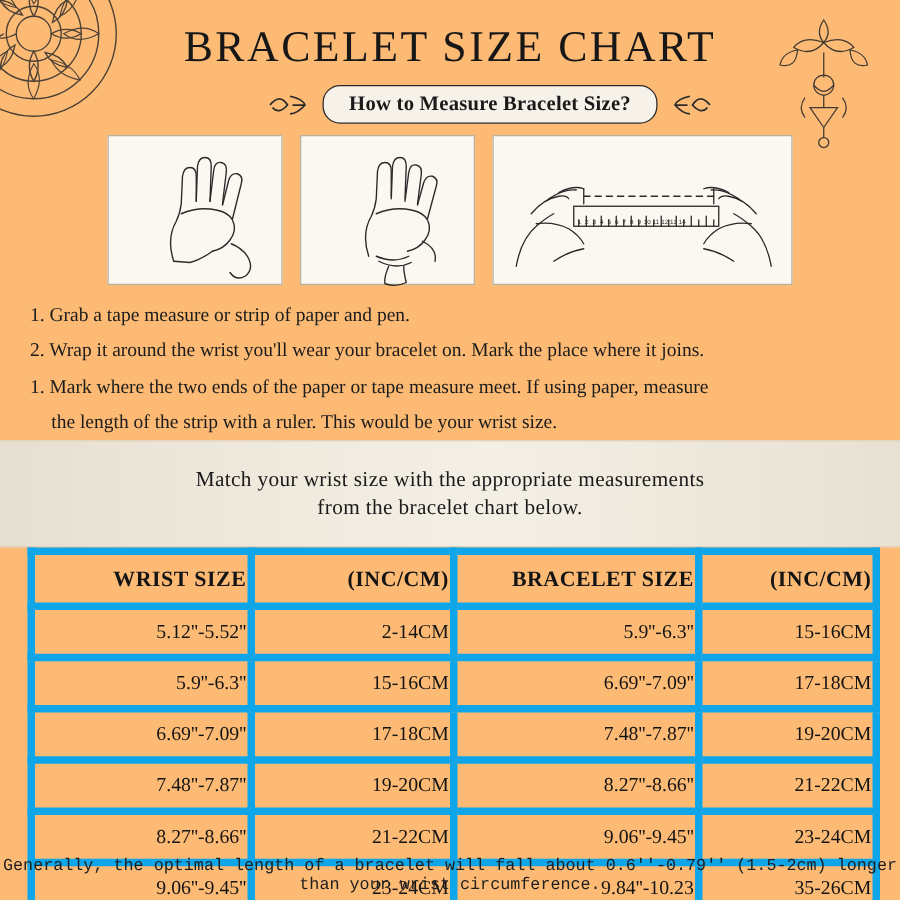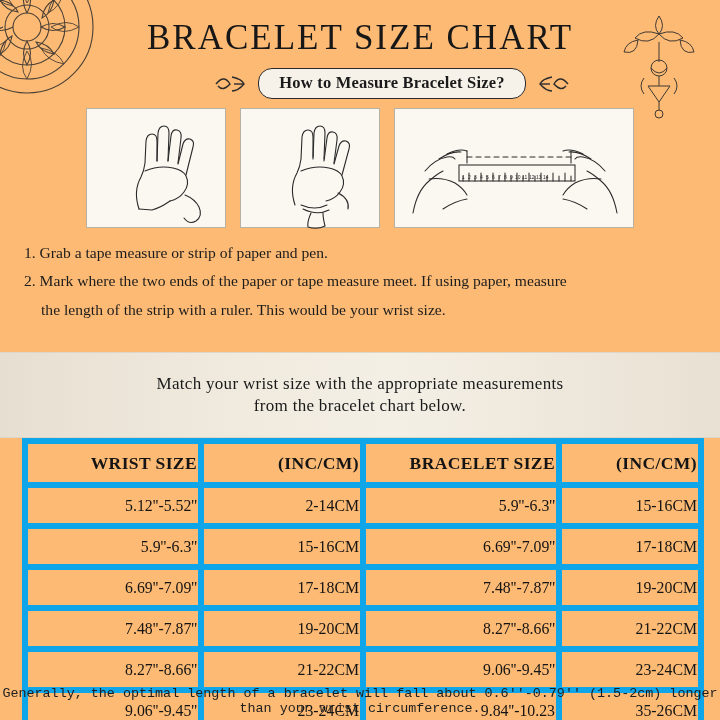--- a/index.html
+++ b/index.html
@@ -328,21 +328,22 @@
             <text x="134" y="70">12</text>
           <text x="141" y="70">13</text>
             <text x="148" y="70">14</text>
         </g>
       </svg>
     </div>
   </div>
 
   <div class="steps">
     <p>1. Grab a tape measure or strip of paper and pen.</p>
-    <p>2. Mark where the two ends of the paper or tape measure meet. If using paper, measure</p>
+    <p>2. Wrap it around the wrist you'll wear your bracelet on. Mark the place where it joins.</p>
+    <p>1. Mark where the two ends of the paper or tape measure meet. If using paper, measure</p>
     <p class="indent">the length of the strip with a ruler. This would be your wrist size.</p>
   </div>
 
   <div class="banner">
     <div>Match your wrist size with the appropriate measurements</div>
     <div>from the bracelet chart below.</div>
   </div>
 
   <div class="tbl-wrap">
     <table class="size-table">

